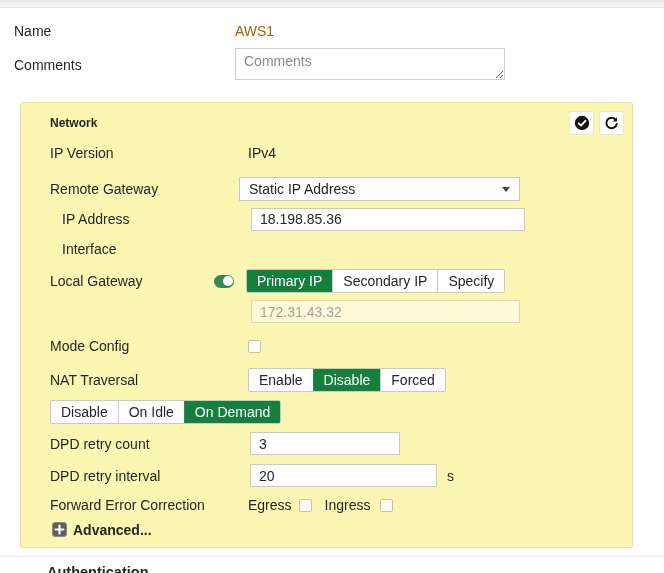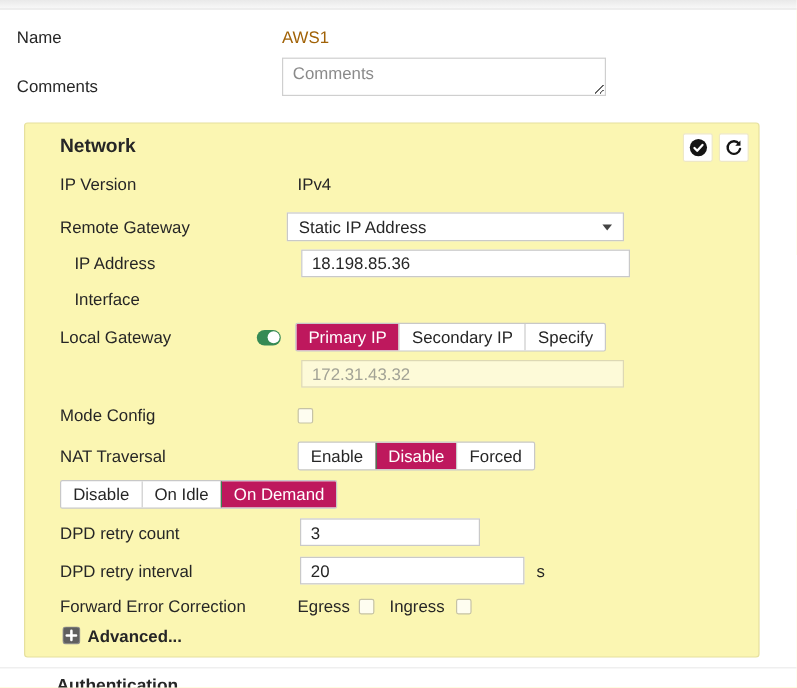--- a/index.html
+++ b/index.html
@@ -3,36 +3,36 @@
 <meta charset="utf-8">
 <style>
   html,body{margin:0;padding:0;}
   body{
     width:664px;height:573px;overflow:hidden;background:#fff;
     font-family:"Liberation Sans", sans-serif;font-size:14px;color:#262626;
   }
   .topstrip{height:7px;background:linear-gradient(to bottom,#e9e9e9,#f8f8f8);border-bottom:1px solid #e3e3e3;}
   
   .form-top{padding:13px 0 0 14px;}
-  .frow{display:flex;align-items:flex-end;margin-bottom:9px;}
+  .frow{display:flex;align-items:center;margin-bottom:9px;}
   .frow .lbl{width:221px;padding-top:2px;color:#262626;}
   .val-disabled{color:#a16207;padding-top:2px;}
   textarea.comments{
     width:270px;height:32px;box-sizing:border-box;border:1px solid #cfcfcf;
     font-family:"Liberation Sans", sans-serif;font-size:14px;color:#8a8a8a;
     padding:4px 8px;resize:both;border-radius:0;outline:none;background:#fff;
   }
   textarea.comments::placeholder{color:#8a8a8a;opacity:1;}
   
   .panel{
     margin:22px 0 0 20px;width:613px;box-sizing:border-box;position:relative;
     background:#fbf6b2;border:1px solid #e6e09e;border-radius:3px;
     padding:8px 0 9px 29px;
   }
-  .ptitle{font-weight:bold;font-size:16px;height:24px;line-height:24px;margin-bottom:9px;}
+  .ptitle{font-weight:bold;font-size:12px;height:24px;line-height:24px;margin-bottom:9px;}
   .pbtns{position:absolute;top:8px;right:8px;display:flex;gap:5px;}
   .ibtn{
     width:25px;height:24px;background:#fff;border:1px solid #eee8c6;border-radius:2px;
     display:flex;align-items:center;justify-content:center;padding:0;cursor:pointer;
   }
   .prow{display:flex;align-items:center;}
   .plbl{width:198px;flex:none;color:#262626;}
   .plbl.ind{padding-left:12px;box-sizing:border-box;}
   
   .selbox{
@@ -45,21 +45,21 @@
     height:23px;box-sizing:border-box;border:1px solid #c9c9c9;background:#fff;
     font-family:"Liberation Sans", sans-serif;font-size:14px;color:#262626;
     padding:0 8px;outline:none;border-radius:0;
   }
   input.txt:disabled{background:#fdfad8;border-color:#ddd8b4;color:#a3a396;}
   .toggle{width:20px;height:13px;border-radius:7px;background:#368a54;position:relative;flex:none;cursor:pointer;}
   .toggle::after{content:'';position:absolute;top:1.5px;right:1.5px;width:10px;height:10px;border-radius:50%;background:#fff;}
   .seg{display:inline-flex;background:#fff;border:1px solid #c8c8c8;height:24px;box-sizing:border-box;border-radius:2px;overflow:hidden;}
   .seg span{display:flex;align-items:center;padding:0 10px;border-left:1px solid #cccccc;cursor:pointer;white-space:nowrap;}
   .seg span:first-child{border-left:none;}
-  .seg span.sel{background:#be185d;color:#fff;border-left-color:#368a54;}
+  .seg span.sel{background:#15803d;color:#fff;border-left-color:#368a54;}
   .cb{width:13px;height:13px;box-sizing:border-box;border:1px solid #c6c3a6;border-radius:2px;background:#fefdf0;flex:none;cursor:pointer;}
   .fec-lbl{color:#262626;}
   .adv{display:flex;align-items:center;cursor:pointer;}
   .adv .plus{margin-left:2px;flex:none;display:flex;}
   .adv .atxt{font-weight:bold;margin-left:6px;}
   .unit{margin-left:10px;}
   .ifico{margin-right:7px;display:flex;flex:none;}
   
   .r-ipver{height:18px;margin-bottom:15px;}
   .r-rgw{height:24px;margin-bottom:6px;}

